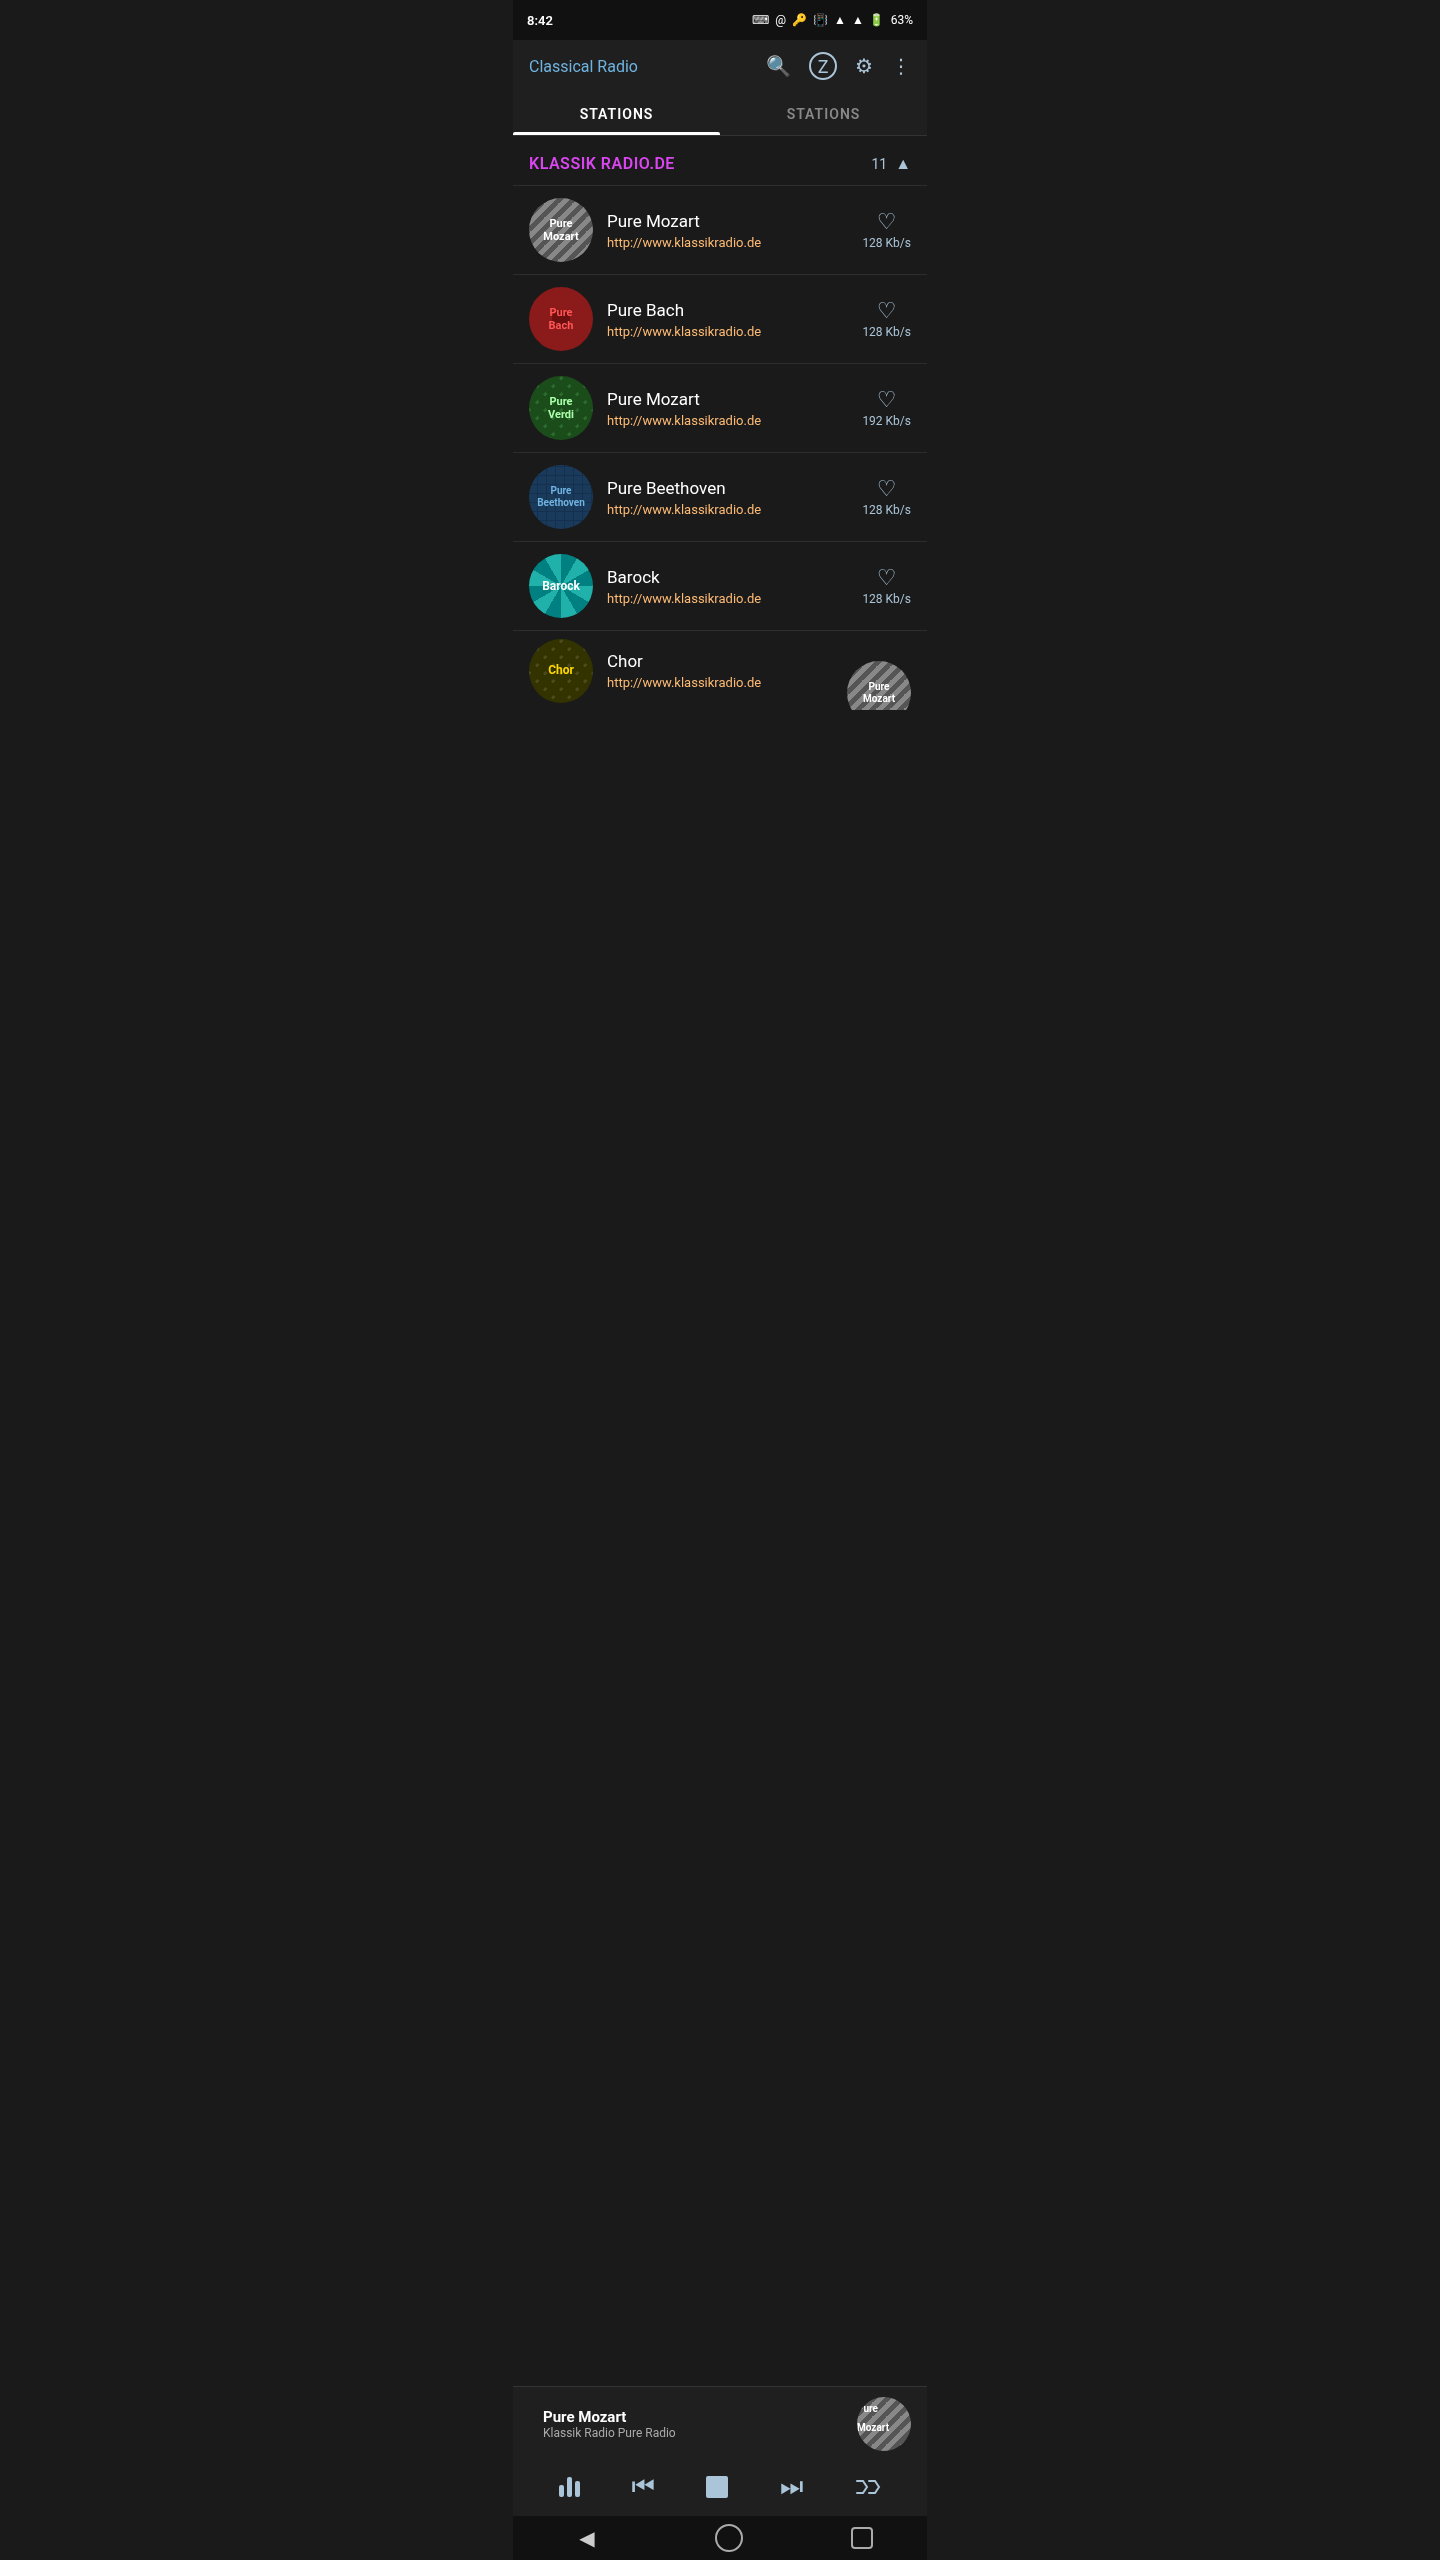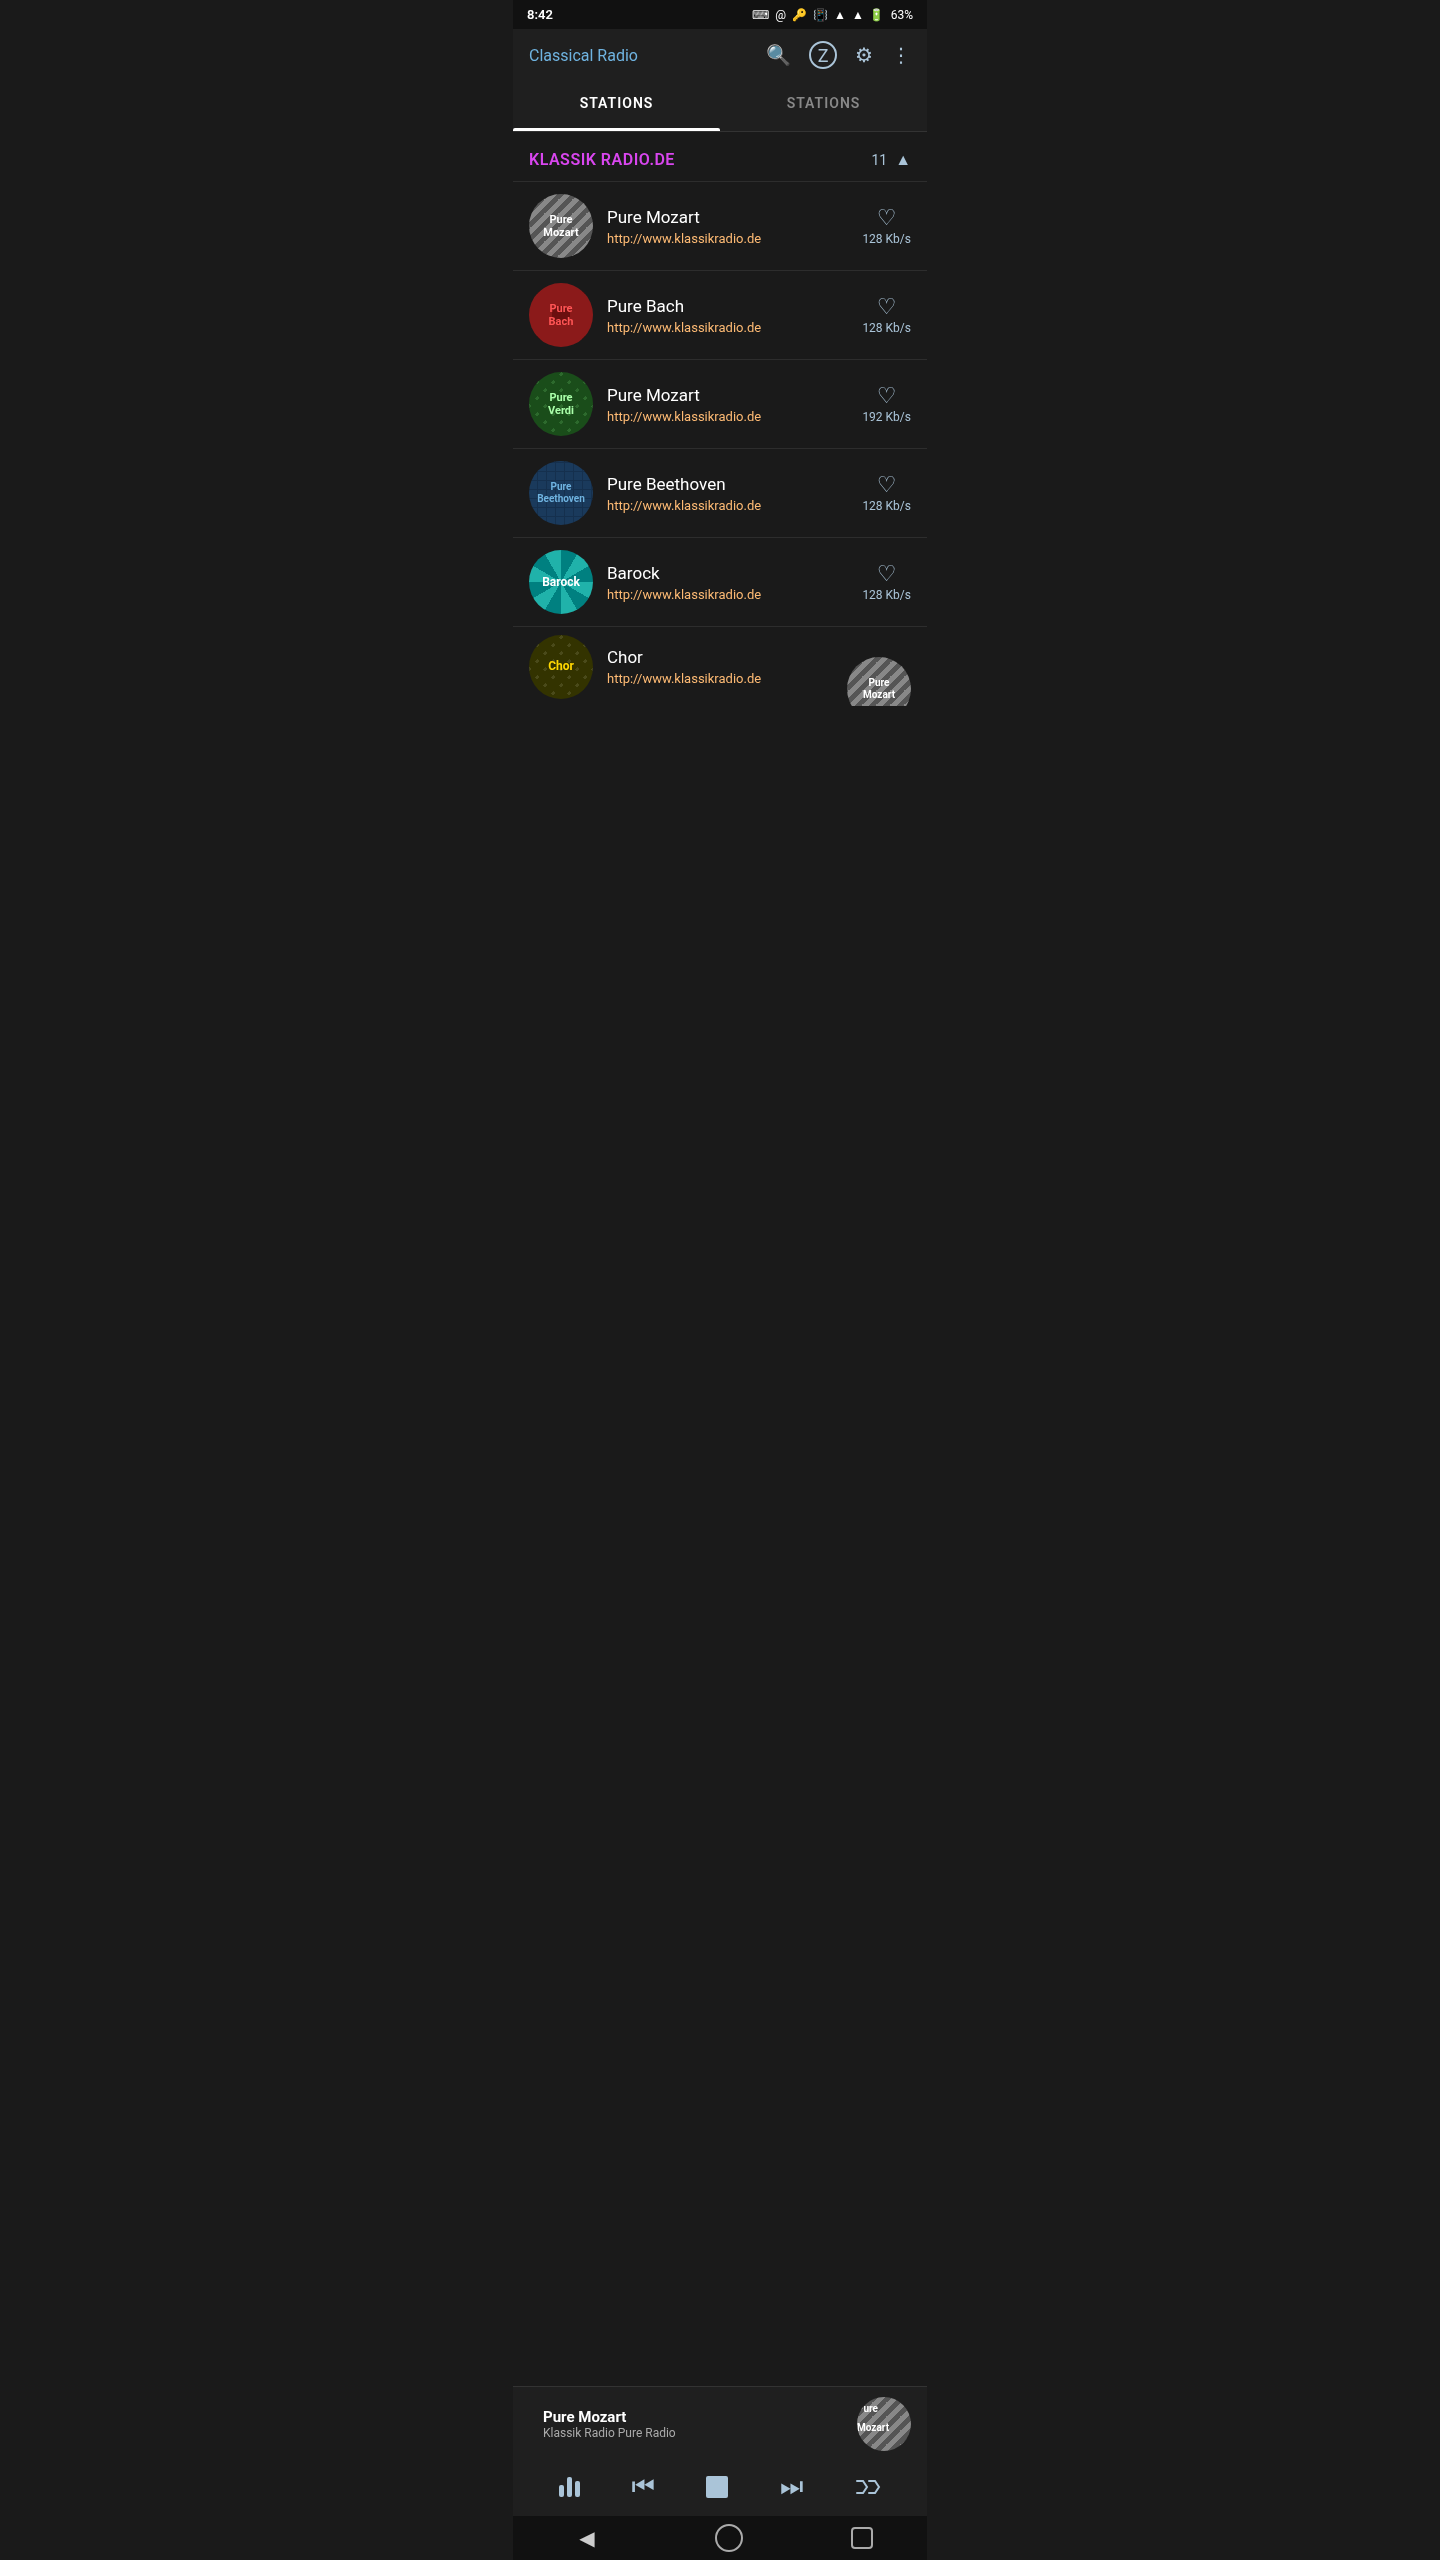--- a/index.html
+++ b/index.html
@@ -18,21 +18,21 @@
       overflow-x: hidden;
     }
 
     
     .status-bar {
       background: #111;
       display: flex;
       justify-content: space-between;
       align-items: center;
       padding: 6px 14px;
-      height: 29px;
+      height: 40px;
     }
     .status-time {
       font-size: 13px;
       font-weight: 600;
       color: #fff;
     }
     .status-icons {
       display: flex;
       align-items: center;
       gap: 6px;
@@ -66,21 +66,21 @@
 
     
     .tabs {
       background: #1f1f1f;
       display: flex;
       border-bottom: 1px solid #333;
     }
     .tab {
       flex: 1;
       text-align: center;
-      padding: 14px 0 20px;
+      padding: 14px 0 13px;
       font-size: 14px;
       font-weight: 600;
       letter-spacing: 1px;
       color: #888;
       cursor: pointer;
       position: relative;
     }
     .tab.active {
       color: #fff;
     }

